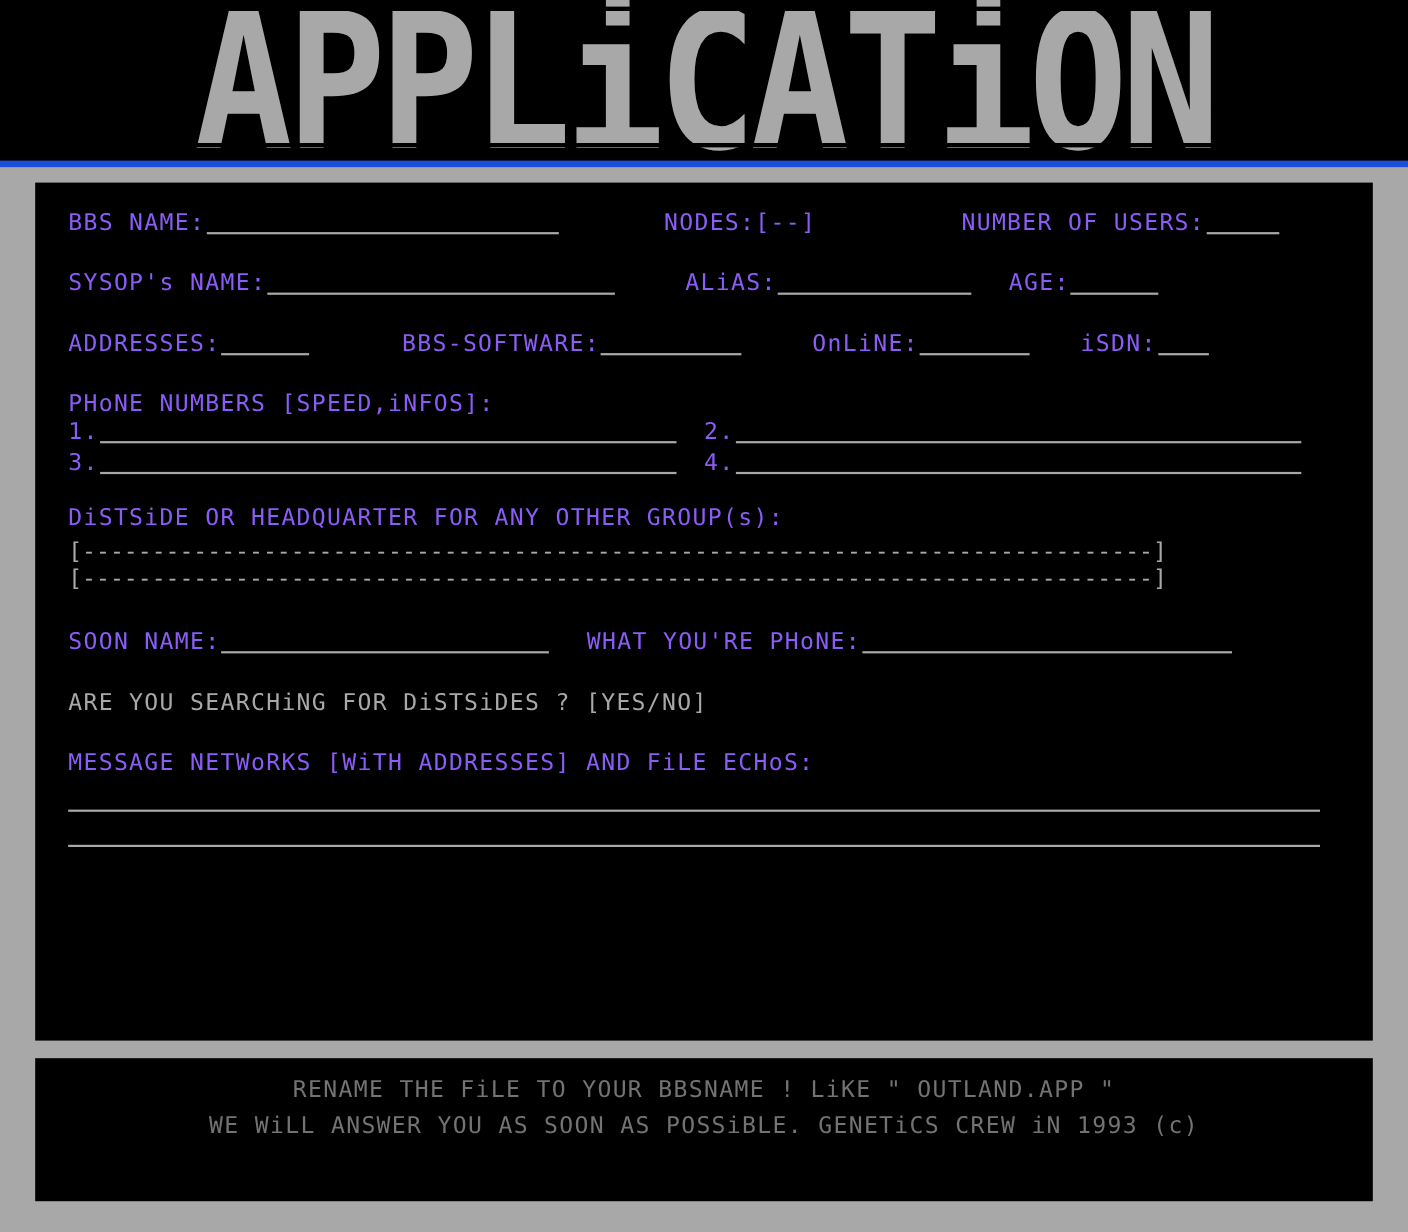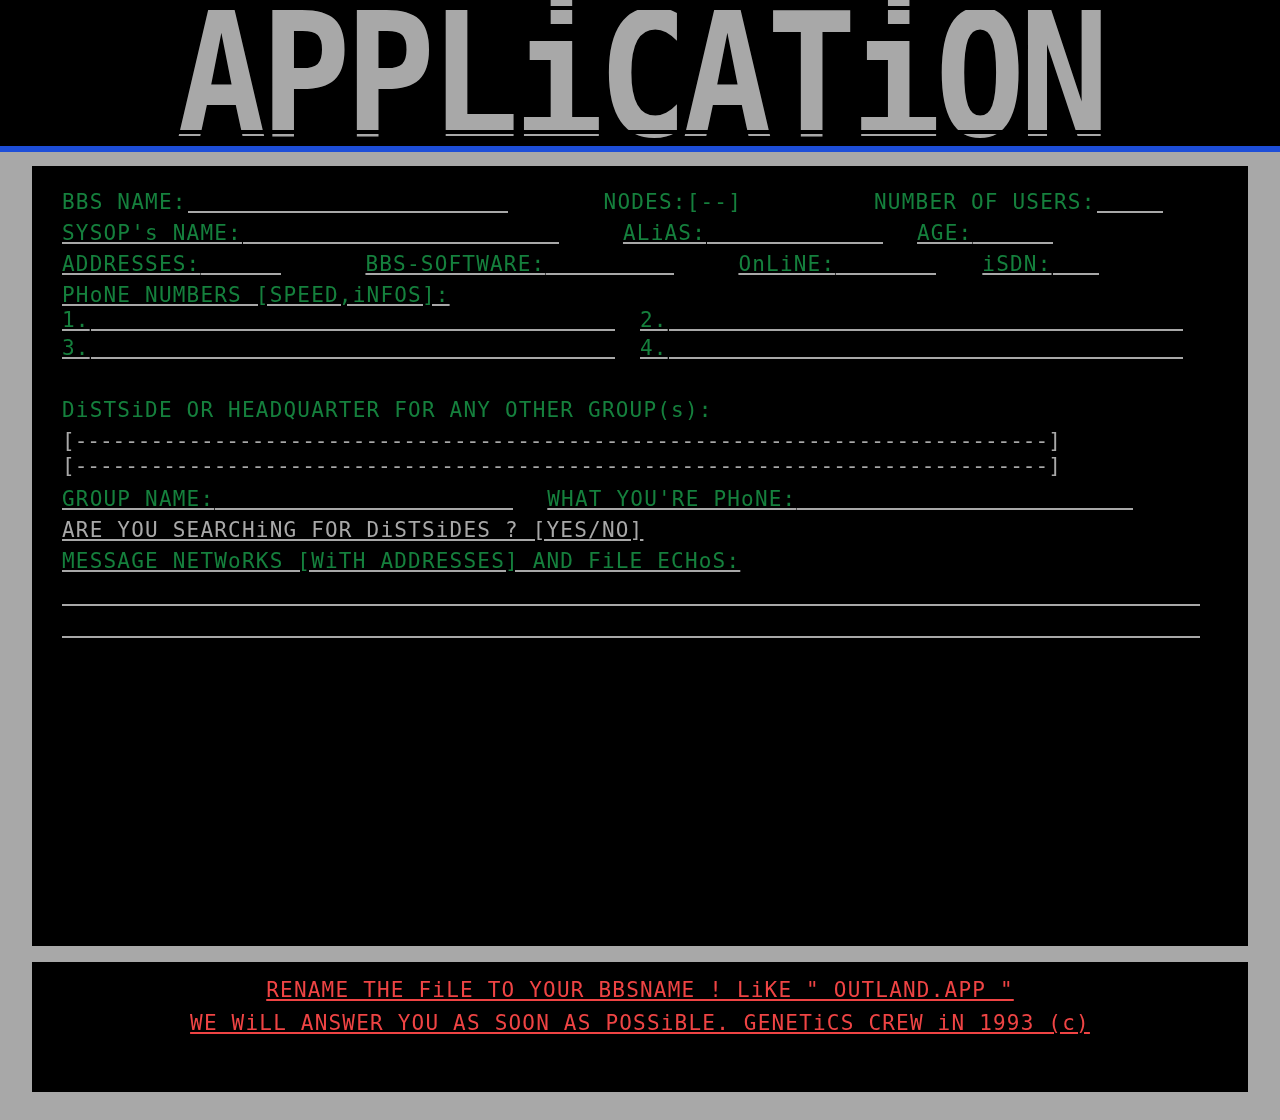--- a/index.html
+++ b/index.html
@@ -74,34 +74,34 @@
     letter-spacing: 1.2px;
   }
 
   .row {
     display: flex;
     align-items: flex-end;
     white-space: nowrap;
     margin-bottom: 0;
   }
   .lbl {
-    color: #15803d;
+    color: #8b5cf6;
   }
   .fill {
     border-bottom: 2px solid #a8a8a8;
     display: inline-block;
     height: 17px;
     margin-left: 1px;
   }
   .gap-sm { width: 34px; display:inline-block; }
   .gap-md { width: 64px; display:inline-block; }
   .gap-lg { width: 96px; display:inline-block; }
 
-  .blk { margin-top: 10px; text-decoration: underline; }
-  .blk-sm { margin-top: 34px; }
+  .blk { margin-top: 34px; }
+  .blk-sm { margin-top: 22px; }
 
   .dashline {
     letter-spacing: 0px;
     font-size: 21px;
     line-height: 25px;
     white-space: nowrap;
     overflow: hidden;
   }
 
   .longline {
@@ -119,29 +119,28 @@
   .phone-item { display: flex; align-items: flex-end; margin-bottom: 7px; }
 
   
   .footer-panel {
     position: absolute;
     left: 32px;
     top: 962px;
     width: 1216px;
     height: 130px;
     background: #000000;
-    color: #ef4444;
+    color: #737373;
     box-sizing: border-box;
     padding: 12px 10px 0 10px;
     font-size: 21px;
     line-height: 33px;
     letter-spacing: 1.2px;
     text-align: center;
     white-space: nowrap;
-    text-decoration: underline;
   }
 </style>
 </head>
 <body>
 
 <div class="banner">
   <div class="banner-inner">
     <div class="banner-title">APPLiCATiON</div>
   </div>
   <div class="banner-frame"></div>
@@ -214,21 +213,21 @@
   </div>
 
   <div class="blk-sm">
     <div class="lbl">DiSTSiDE OR HEADQUARTER FOR ANY OTHER GROUP(s):</div>
     <div class="dashline" style="margin-top:8px">[-----------------------------------------------------------------------------]</div>
     <div class="dashline">[-----------------------------------------------------------------------------]</div>
   </div>
 
 
   <div class="row blk">
-    <span class="lbl">GROUP NAME:</span>
+    <span class="lbl">SOON NAME:</span>
     <span class="fill" style="width:298px"></span>
     <span class="gap-sm"></span>
     <span class="lbl">WHAT YOU'RE PHoNE:</span>
     <span class="fill" style="width:336px"></span>
   </div>
 
   <div class="blk">ARE YOU SEARCHiNG FOR DiSTSiDES ? [YES/NO]</div>
 
   <div class="blk">
     <div class="lbl">MESSAGE NETWoRKS [WiTH ADDRESSES] AND FiLE ECHoS:</div>

